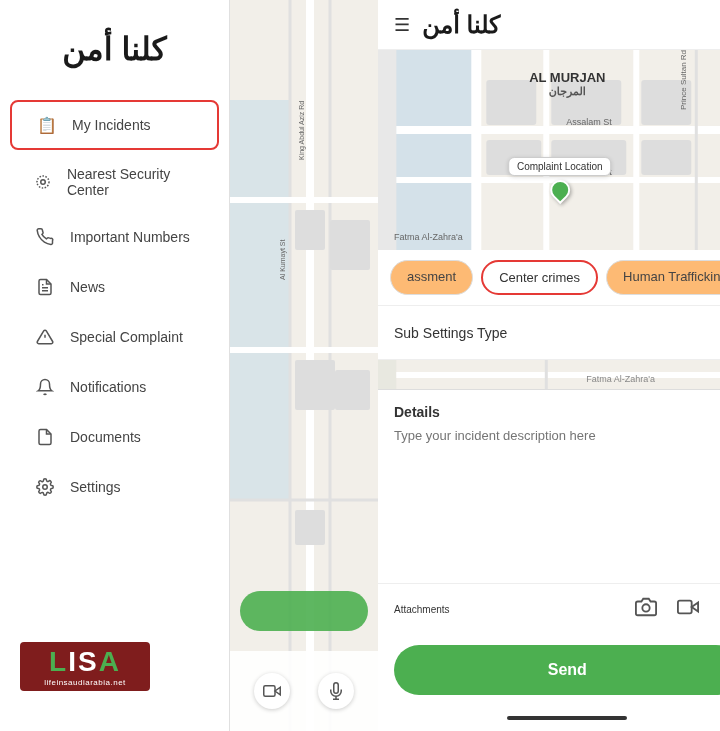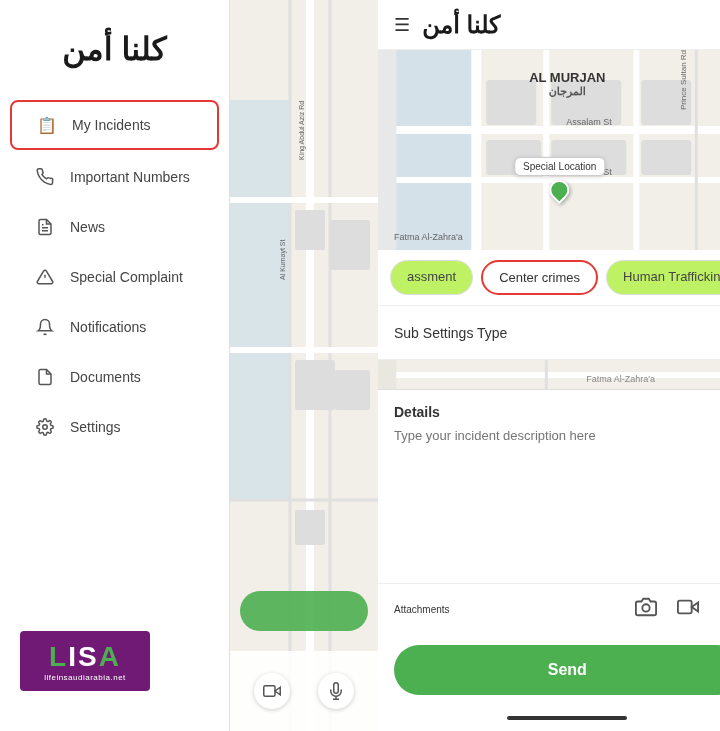--- a/index.html
+++ b/index.html
@@ -72,22 +72,22 @@
       font-size: 16px;
       color: #555;
     }
 
     .sidebar-bottom {
       padding: 20px 20px;
     }
 
     .lisa-logo {
       width: 130px;
-      height: 60px;
-      background: #701a75;
+      height: 49px;
+      background: #7f1d1d;
       display: flex;
       align-items: center;
       justify-content: center;
       border-radius: 4px;
       padding: 8px;
     }
 
     .lisa-inner {
       display: flex;
       flex-direction: column;
@@ -243,21 +243,21 @@
     .operation-tabs::-webkit-scrollbar { display: none; }
 
     .tab-item {
       padding: 8px 16px;
       border-radius: 20px;
       font-size: 13px;
       white-space: nowrap;
       cursor: pointer;
       border: 1px solid #ddd;
       color: #444;
-      background: #bef264;
+      background: #fdba74;
     }
 
     .tab-item.active {
       background: #fff;
       border: 2px solid #e53935;
       color: #333;
       font-weight: 500;
     }
 
     
@@ -376,20 +376,29 @@
     <div class="logo-text">كلنا أمن</div>
   </div>
 
   <nav class="sidebar-nav">
 
     <div class="nav-item active">
       <span class="nav-icon">📋</span>
       <span>My Incidents</span>
     </div>
 
+    <div class="nav-item">
+      <span class="nav-icon">
+        <svg width="18" height="18" viewBox="0 0 24 24" fill="none" stroke="#555" stroke-width="2">
+          <circle cx="12" cy="12" r="3"></circle>
+            <circle cx="12" cy="12" r="8" stroke-dasharray="2 2"></circle>
+        </svg>
+      </span>
+      <span>Nearest Security Center</span>
+    </div>
 
     <div class="nav-item">
       <span class="nav-icon">
         <svg width="18" height="18" viewBox="0 0 24 24" fill="none" stroke="#555" stroke-width="2">
           <path d="M22 16.92v3a2 2 0 0 1-2.18 2 19.79 19.79 0 0 1-8.63-3.07A19.5 19.5 0 0 1 4.69 12 19.79 19.79 0 0 1 1.61 3.18 2 2 0 0 1 3.59 1h3a2 2 0 0 1 2 1.72c.127.96.361 1.903.7 2.81a2 2 0 0 1-.45 2.11L7.91 8.56a16 16 0 0 0 6 6l.94-.94a2 2 0 0 1 2.11-.45c.907.339 1.85.573 2.81.7A2 2 0 0 1 22 16.92z"></path>
         </svg>
       </span>
       <span>Important Numbers</span>
     </div>
 
@@ -537,21 +546,21 @@
       <text x="170" y="125" font-size="9" fill="#666">Assalam St</text>
       <text x="290" y="60" font-size="8" fill="#666" transform="rotate(-90, 290, 60)">Prince Sultan Rd</text>
     </svg>
     
     <div class="map-label">
       <div style="font-weight:700; font-size:13px;">AL MURJAN</div>
       <div style="font-size:11px; color:#555;">المرجان</div>
     </div>
     
     <div class="incident-marker" style="bottom:50px; left:48%;">
-      <div class="incident-label-bubble">Special Location</div>
+      <div class="incident-label-bubble">Complaint Location</div>
       <div style="width:20px;height:20px;background:#4caf50;border-radius:50% 50% 50% 0;transform:rotate(-45deg);border:2px solid #fff;box-shadow:0 2px 4px rgba(0,0,0,0.3);"></div>
     </div>
     
     <div style="position:absolute;bottom:8px;left:16px;font-size:9px;color:#666;">Fatma Al-Zahra'a</div>
   </div>
 
   <div class="operation-tabs">
     <div class="tab-item">
       <span>assment</span>
     </div>

